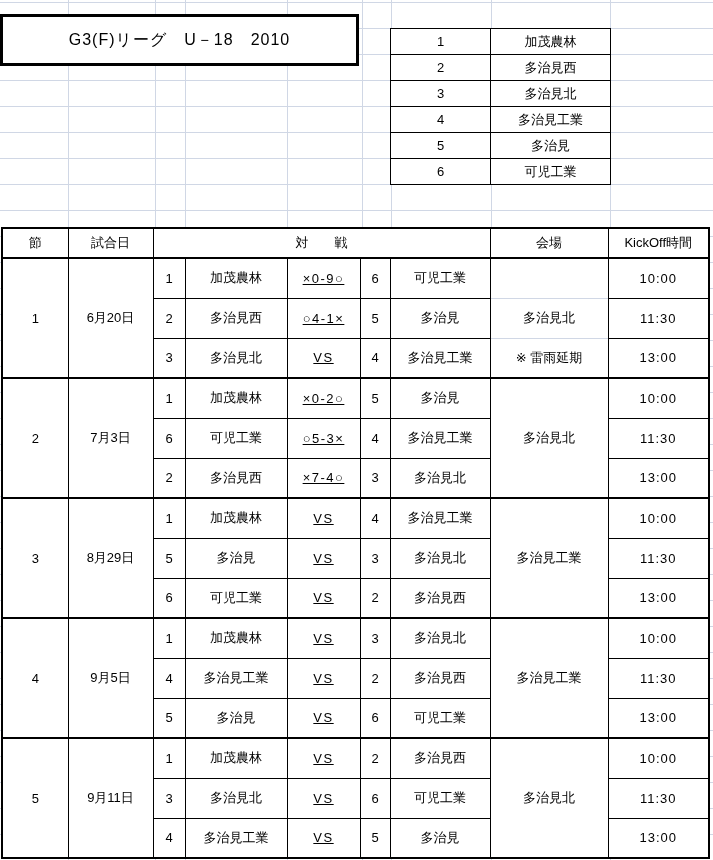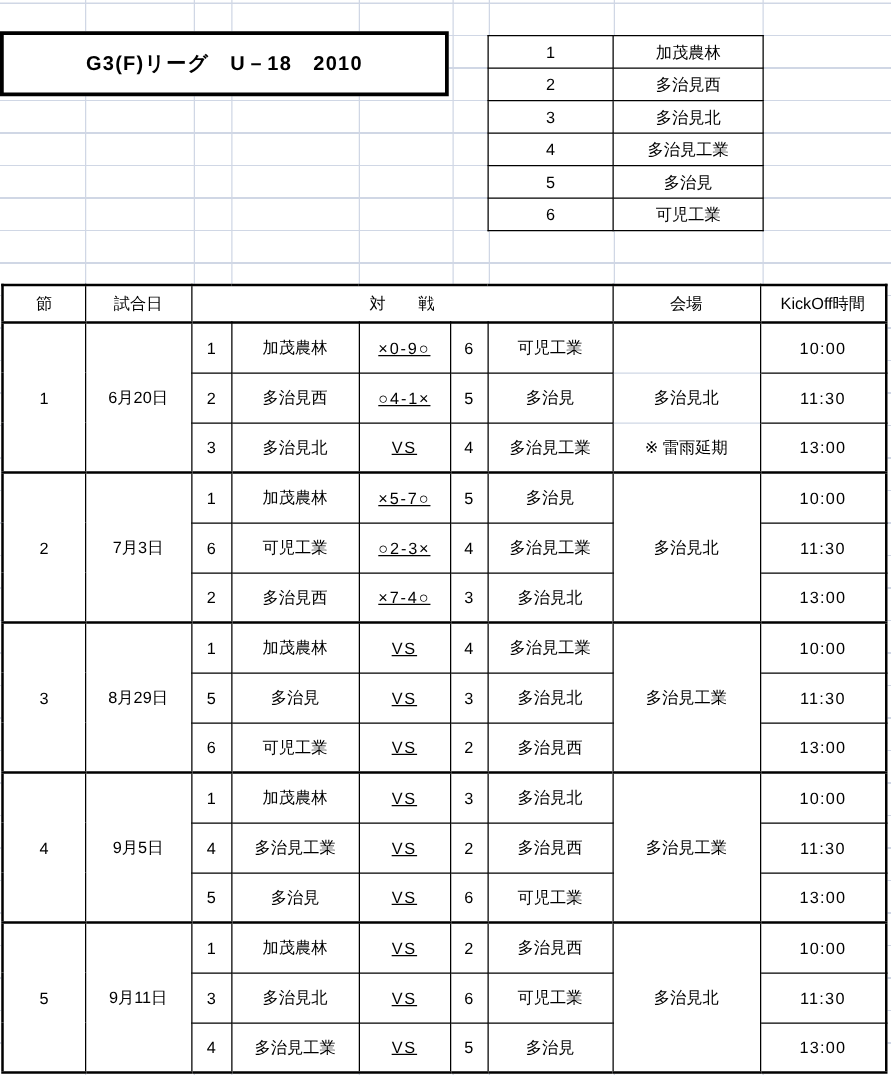--- a/index.html
+++ b/index.html
@@ -20,24 +20,24 @@
       linear-gradient(#d0d7e5,#d0d7e5),
       linear-gradient(#d0d7e5,#d0d7e5),
       linear-gradient(#d0d7e5,#d0d7e5),
       repeating-linear-gradient(to bottom,#d0d7e5 0 1px,transparent 1px 26px);
     background-repeat:no-repeat;
     background-size:1px 100%,1px 100%,1px 100%,1px 100%,1px 100%,1px 100%,1px 100%,1px 100%,100% 100%;
     background-position:68px 0,155px 0,185px 0,287px 0,362px 0,391px 0,491px 0,610px 0,0 2px;
   }
   
   .title-box{
-    position:absolute;left:0;top:25px;width:359px;height:52px;box-sizing:border-box;
+    position:absolute;left:0;top:14px;width:359px;height:52px;box-sizing:border-box;
     border:3px solid #000;background:#fff;z-index:2;
     display:flex;align-items:center;justify-content:center;
-    font-size:16px;letter-spacing:1px;font-weight:bold;
+    font-size:16px;letter-spacing:1px;
   }
   
   .teams-table{
     position:absolute;left:390px;top:28px;z-index:2;
     border-collapse:collapse;table-layout:fixed;width:220px;background:#fff;
     font-size:13px;
   }
   .teams-table td{
     border:1px solid #000;height:25px;padding:0;text-align:center;vertical-align:middle;
   }
@@ -153,30 +153,30 @@
         <td class="cell sep">4</td>
         <td class="cell sep">多治見工業</td>
         <td class="cell vgray-top sep note">※ 雷雨延期</td>
         <td class="cell time sep">13:00</td>
       </tr>
       <tr>
         <td class="cell sep" rowspan="3">2</td>
         <td class="cell sep" rowspan="3">7月3日</td>
         <td class="cell">1</td>
         <td class="cell">加茂農林</td>
-        <td class="cell score">×5-7○</td>
+        <td class="cell score">×0-2○</td>
         <td class="cell">5</td>
         <td class="cell">多治見</td>
         <td class="cell sep" rowspan="3">多治見北</td>
         <td class="cell time">10:00</td>
       </tr>
       <tr>
         <td class="cell">6</td>
         <td class="cell">可児工業</td>
-        <td class="cell score">○2-3×</td>
+        <td class="cell score">○5-3×</td>
         <td class="cell">4</td>
         <td class="cell">多治見工業</td>
         <td class="cell time">11:30</td>
       </tr>
       <tr>
         <td class="cell sep">2</td>
         <td class="cell sep">多治見西</td>
         <td class="cell score sep">×7-4○</td>
         <td class="cell sep">3</td>
         <td class="cell sep">多治見北</td>

